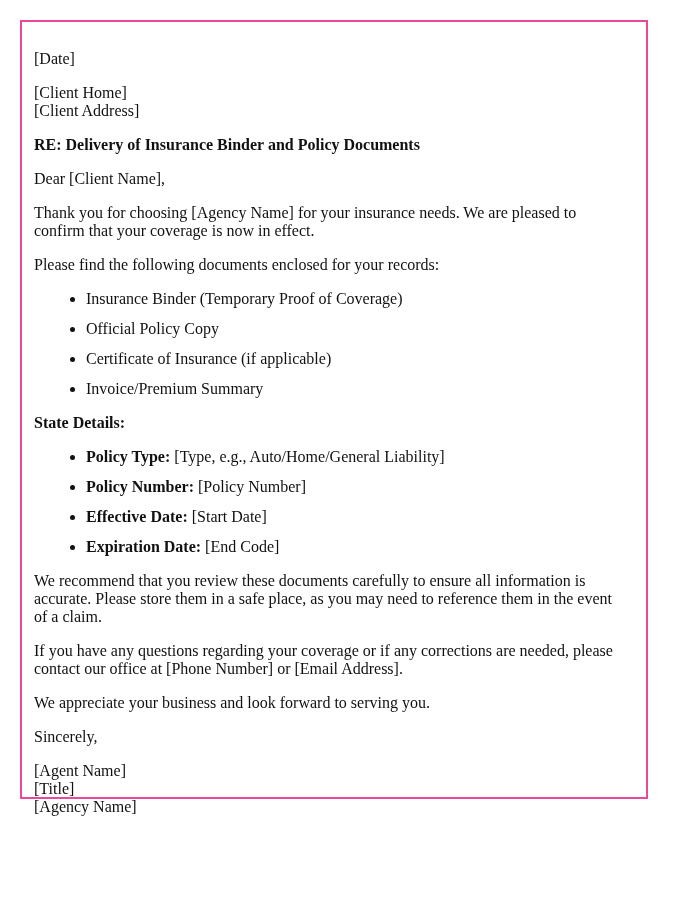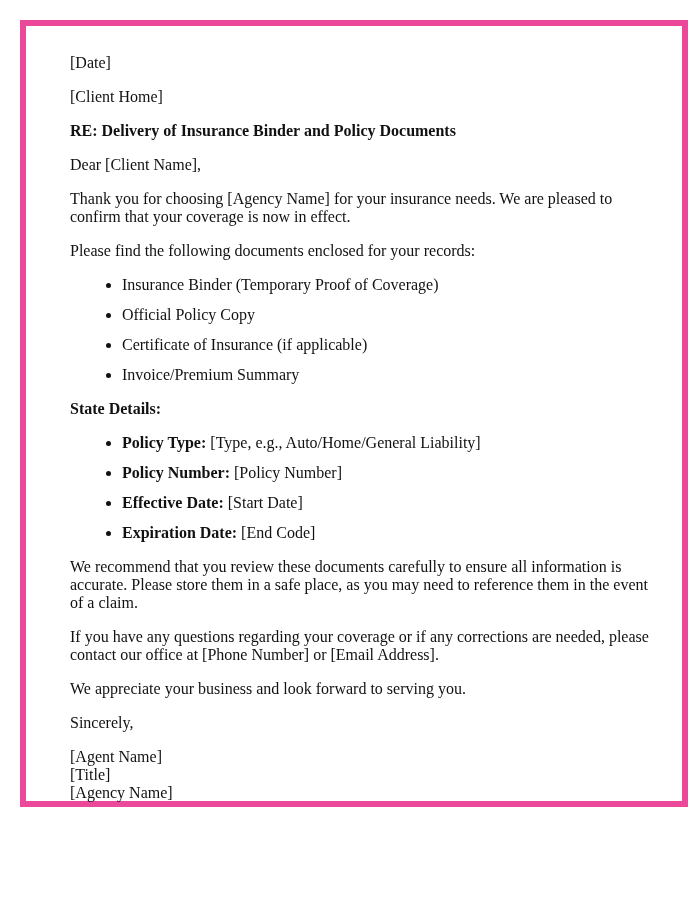--- a/index.html
+++ b/index.html
@@ -15,22 +15,22 @@
       font-size: 16px;
       line-height: 18px;
       color: #111111;
     }
     .letter {
       position: absolute;
       left: 20px;
       top: 20px;
       width: 584px;
       height: 719px;
-      border: 6px solid #ec4899;
-      padding: 28px 28px 28px 44px;
+      border: 2px solid #ec4899;
+      padding: 28px 28px 28px 12px;
     }
     .letter p {
       margin: 0 0 16px 0;
     }
     .letter p.first {
       margin-top: 0;
     }
     .block-line {
       display: block;
     }
@@ -54,20 +54,21 @@
   </style>
 </head>
 <body>
 
 <div class="letter">
 
   <p class="first">[Date]</p>
 
   <p>
     <span class="block-line">[Client Home]</span>
+    <span class="block-line">[Client Address]</span>
   </p>
 
   <p class="subject">RE: Delivery of Insurance Binder and Policy Documents</p>
 
   <p>Dear [Client Name],</p>
 
   <p>Thank you for choosing [Agency Name] for your insurance needs. We are pleased to confirm that your coverage is now in effect.</p>
 
   <p>Please find the following documents enclosed for your records:</p>
 

